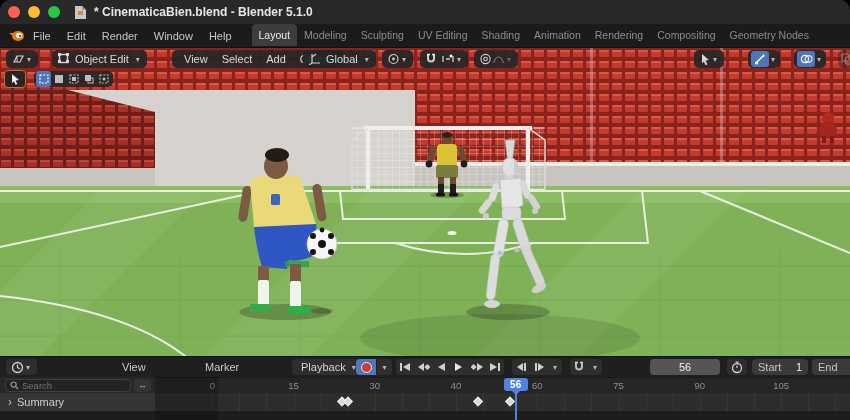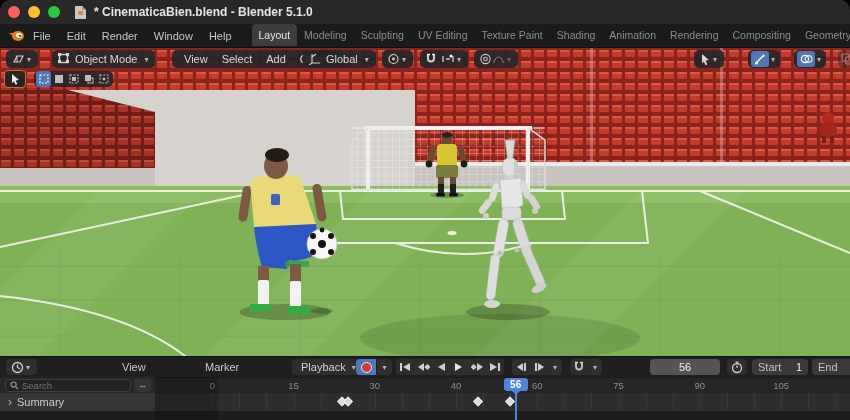--- a/index.html
+++ b/index.html
@@ -85,21 +85,20 @@
     <span class="menu-item">File</span>
     <span class="menu-item">Edit</span>
     <span class="menu-item">Render</span>
     <span class="menu-item">Window</span>
     <span class="menu-item">Help</span>
     <div id="tabs">
       <span class="tab active">Layout</span>
       <span class="tab">Modeling</span>
       <span class="tab">Sculpting</span>
       <span class="tab">UV Editing</span>
-      <span class="tab">Texture Paint</span>
       <span class="tab">Shading</span>
       <span class="tab">Animation</span>
       <span class="tab">Rendering</span>
       <span class="tab">Compositing</span>
       <span class="tab">Geometry Nodes</span>
 
     </div>
   </div>
 
   <div id="viewport">
@@ -260,21 +259,21 @@
     <div class="pill" style="left:52px;top:2px">
       <span>
           <svg width="13" height="12" viewBox="0 0 13 12">
             <rect x="2.5" y="1.5" width="8" height="8" fill="none" stroke="#d8d8d8" stroke-width="1.4"></rect>
             <rect x="1" y="0" width="3" height="3" fill="#d8d8d8"></rect>
             <rect x="9" y="0" width="3" height="3" fill="#d8d8d8"></rect>
             <rect x="1" y="7" width="3" height="3" fill="#d8d8d8"></rect>
             <rect x="9" y="7" width="3" height="3" fill="#d8d8d8"></rect>
           </svg>
         </span>
-      <span style="margin:0 5px">Object Mode</span>
+      <span style="margin:0 5px">Object Edit</span>
       <span class="chev">▾</span>
     </div>
     <div class="pill" style="left:172px;top:2px">
       <span class="mi">View</span>
       <span class="mi">Select</span>
       <span class="mi">Add</span>
       <span class="mi">Object</span>
     </div>
     <div class="pill" style="left:303px;top:2px">
       <span>

